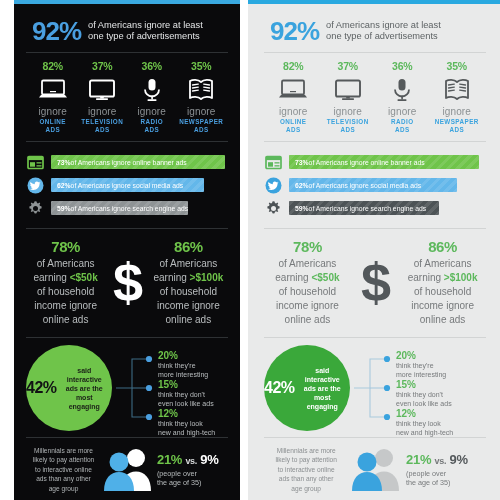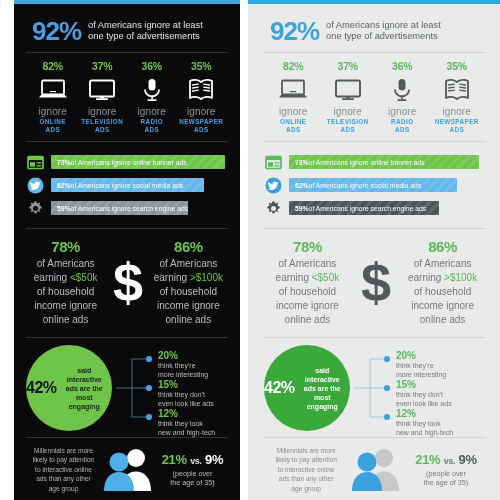--- a/index.html
+++ b/index.html
@@ -63,21 +63,21 @@
 
   
   .income{display:flex;align-items:center;justify-content:space-between;padding:9px 2px 9px 2px;}
   .inccol{width:38%;text-align:center;}
   .incpct{font-size:15px;font-weight:bold;letter-spacing:-.4px;}
   .dark .incpct{color:#6fc44a;}
   .light .incpct{color:#5cb85c;}
   .inctxt{font-size:10px;line-height:1.42;margin-top:2px;}
   .dark .inctxt{color:#b9bdbf;}
   .light .inctxt{color:#76797b;}
-  .inctxt b{font-weight:normal;margin-top:44px;}
+  .inctxt b{font-weight:bold;margin-top:44px;}
   .dark .inctxt b{color:#6fc44a;}
   .light .inctxt b{color:#5cb85c;}
   .dollar{font-size:54px;font-weight:bold;line-height:.82;letter-spacing:-2px;}
   .dark .dollar{color:#ffffff;}
   .light .dollar{color:#53585b;}
 
   
   .donutwrap{display:flex;align-items:center;padding:7px 0 6px 0;}
   .donut{width:86px;height:86px;border-radius:50%;flex:0 0 86px;
          display:flex;flex-direction:row;align-items:center;justify-content:center;text-align:center;}
@@ -99,21 +99,21 @@
   .btxt{font-size:7px;line-height:1.3;margin-top:.5px;}
   .dark .btxt{color:#b9bdbf;}
   .light .btxt{color:#76797b;}
 
   
   .mill{display:flex;align-items:center;justify-content:space-between;padding:8px 0 8px 0;}
   .milltxt{width:38%;font-size:6.6px;line-height:1.45;text-align:center;}
   .dark .milltxt{color:#b0b4b6;}
   .light .milltxt{color:#8b8f91;}
   .millppl{display:flex;align-items:flex-end;}
-  .millnum{width:36%;text-align:center;}
+  .millnum{width:36%;}
   .mn{font-size:13px;font-weight:bold;letter-spacing:-.3px;}
   .dark .mn .g{color:#6fc44a;}
   .light .mn .g{color:#5cb85c;}
   .dark .mn .w{color:#ffffff;}
   .light .mn .w{color:#54595c;}
   .dark .mn .vs{color:#d8dbdc;font-size:9px;}
   .light .mn .vs{color:#76797b;font-size:9px;}
   .mnsub{font-size:7.2px;line-height:1.3;margin-top:2px;}
   .dark .mnsub{color:#b9bdbf;}
   .light .mnsub{color:#76797b;}

